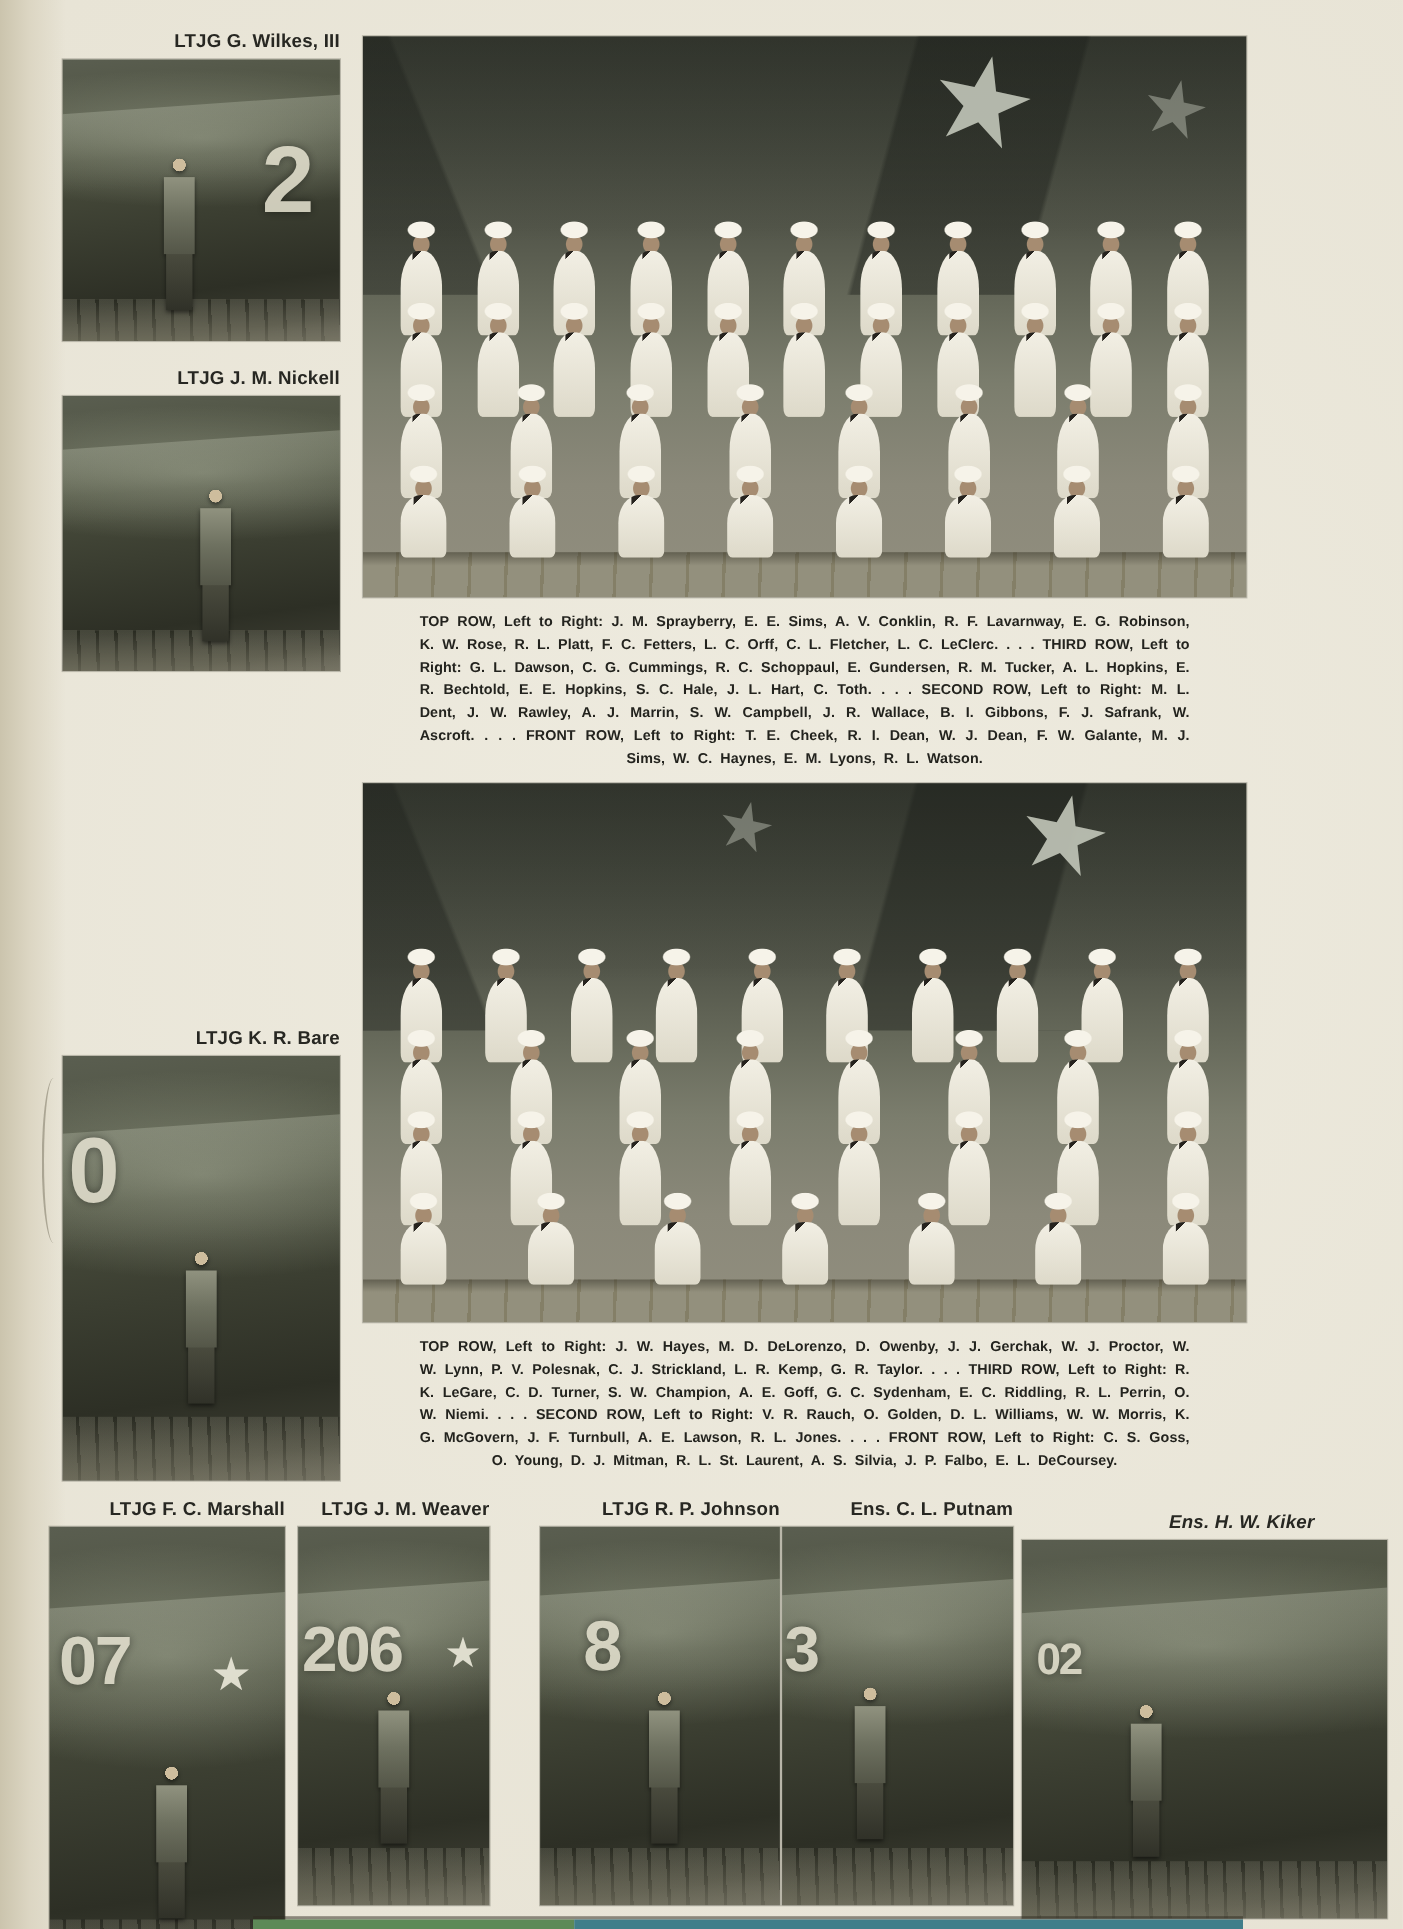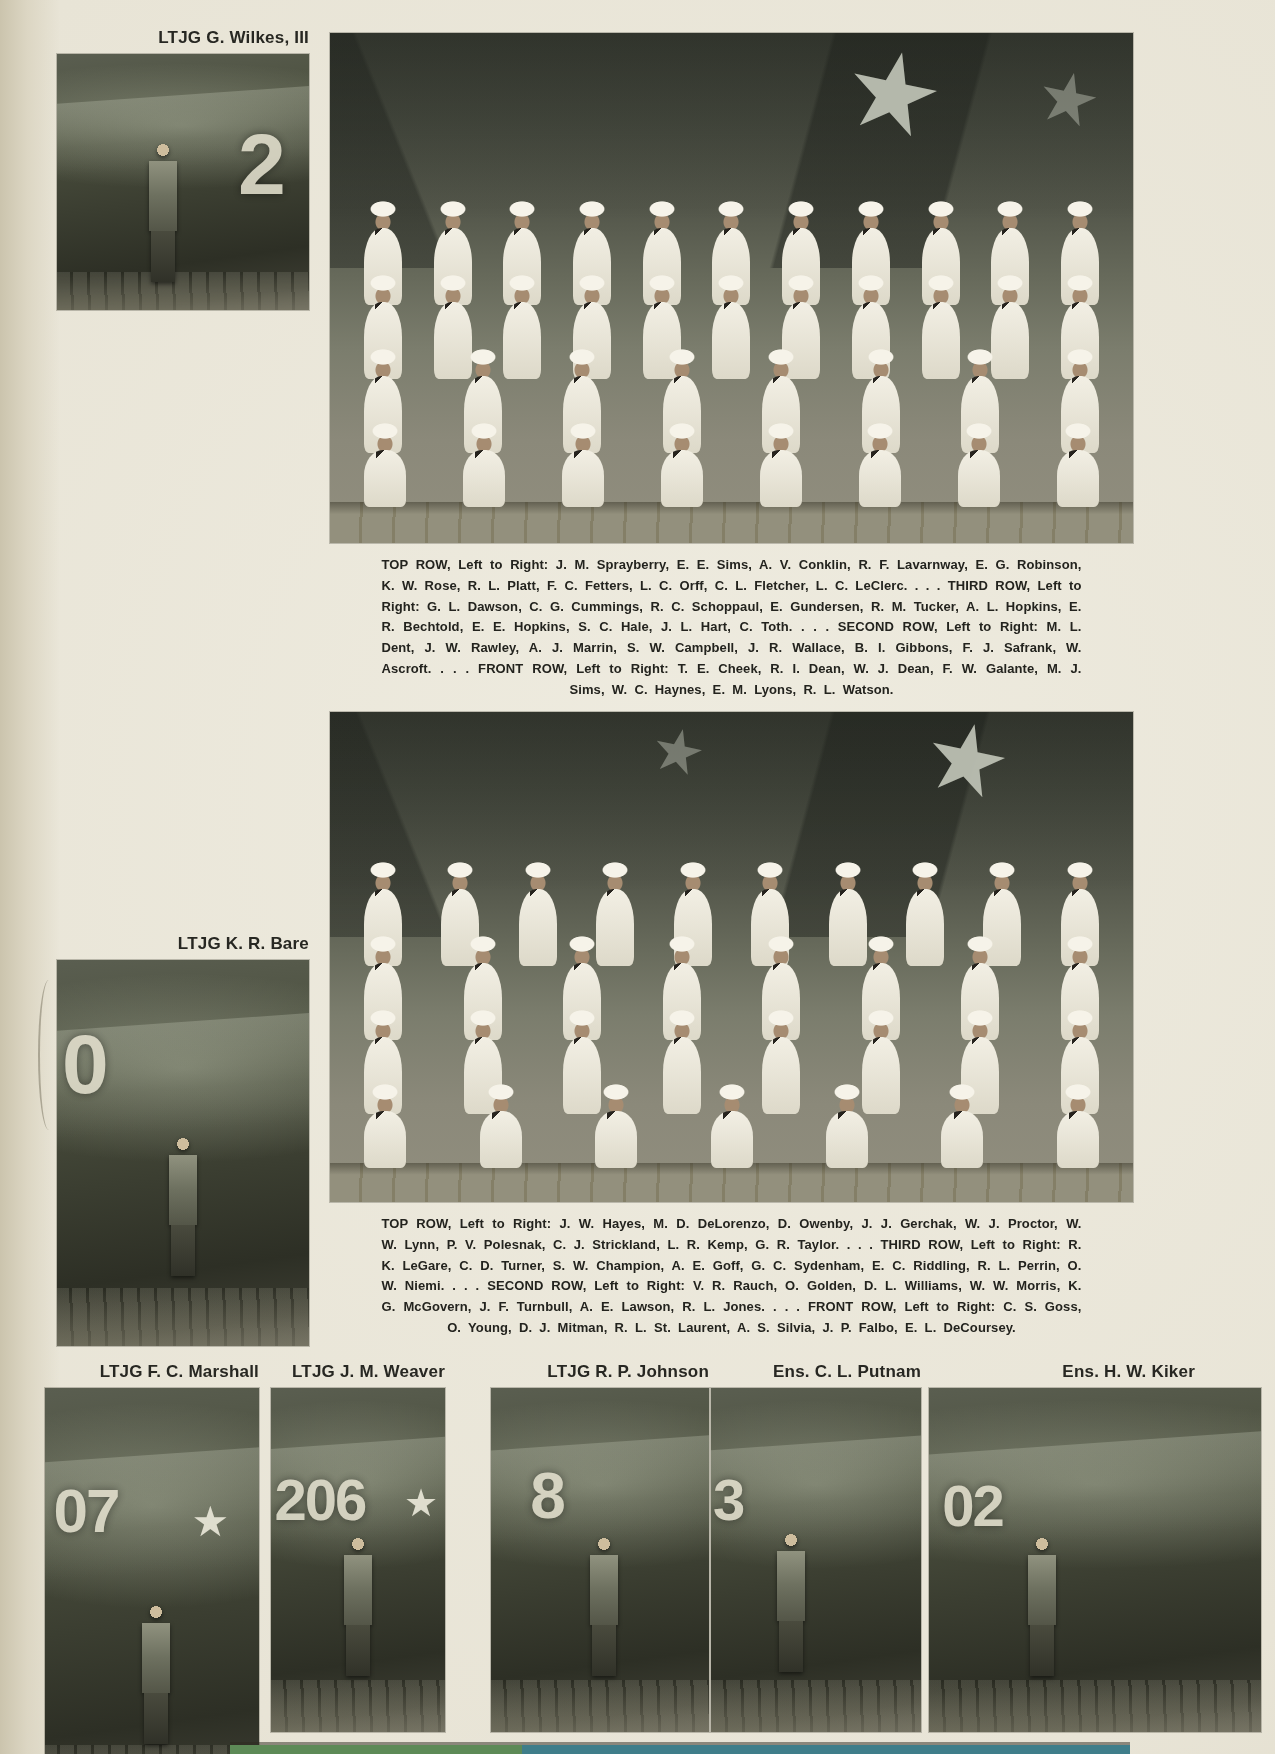--- a/index.html
+++ b/index.html
@@ -124,20 +124,27 @@
   <div class="scratch"></div>
 
   <div class="portrait" style="left:57px;top:28px;width:252px;">
     <span class="plabel">LTJG G. Wilkes, III</span>
     <div class="photo photo-ind" style="height:256px;">
       <span class="marking" style="right:10%;top:26%;font-size:86px;">2</span>
       <span class="pilot" style="left:42%;"></span>
     </div>
   </div>
 
+  <div class="portrait" style="left:57px;top:334px;width:252px;">
+    <span class="plabel">LTJG J. M. Nickell</span>
+    <div class="photo photo-ind" style="height:250px;">
+      <span class="marking" style="left:4%;top:24%;font-size:70px;"></span>
+      <span class="pilot" style="left:55%;"></span>
+    </div>
+  </div>
 
 
   <div class="portrait" style="left:57px;top:934px;width:252px;">
     <span class="plabel">LTJG K. R. Bare</span>
     <div class="photo photo-ind" style="height:386px;">
       <span class="marking" style="left:2%;top:16%;font-size:84px;">0</span>
       <span class="pilot" style="left:50%;height:170px;"></span>
     </div>
   </div>
 
@@ -276,23 +283,23 @@
 
   <div class="portrait" style="left:711px;top:1362px;width:210px;">
     <span class="plabel">Ens. C. L. Putnam</span>
     <div class="photo photo-ind" style="height:344px;">
       <span class="marking" style="left:1%;top:24%;font-size:58px;">3</span>
       <span class="pilot" style="left:38%;height:164px;"></span>
     </div>
   </div>
 
   <div class="portrait" style="left:929px;top:1362px;width:332px;">
-    <span class="plabel" style="width:200px;margin:0 auto 4px;">Ens. H. W. Kiker</span>
+    <span class="plabel" style="width:200px;margin:12px auto 4px;font-style:italic;">Ens. H. W. Kiker</span>
     <div class="photo photo-ind" style="height:344px;">
-      <span class="marking" style="left:4%;top:26%;font-size:58px;">02</span>
+      <span class="marking" style="left:4%;top:26%;font-size:40px;">02</span>
       <span class="pilot" style="left:34%;height:160px;"></span>
     </div>
   </div>
 
   <div class="edge-shadow"></div>
   <div class="edge-strip edge-green"></div>
   <div class="edge-strip edge-teal"></div>
 </div>
 
 </body></html>

